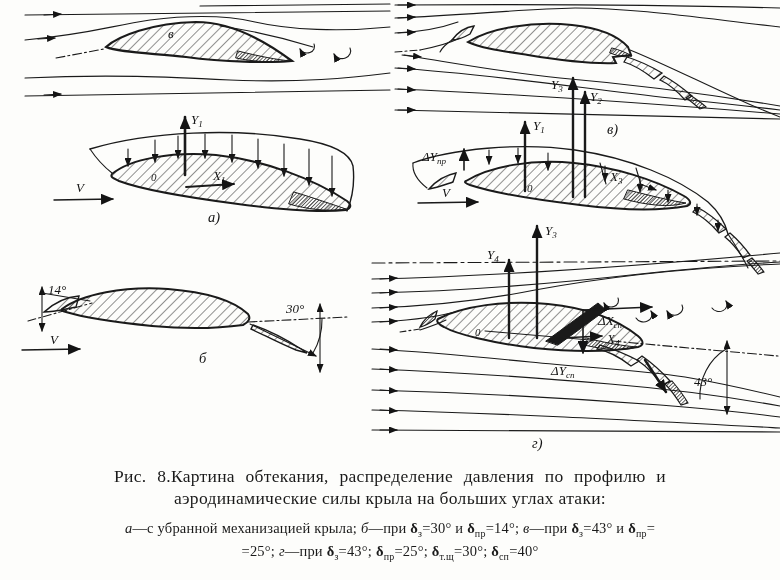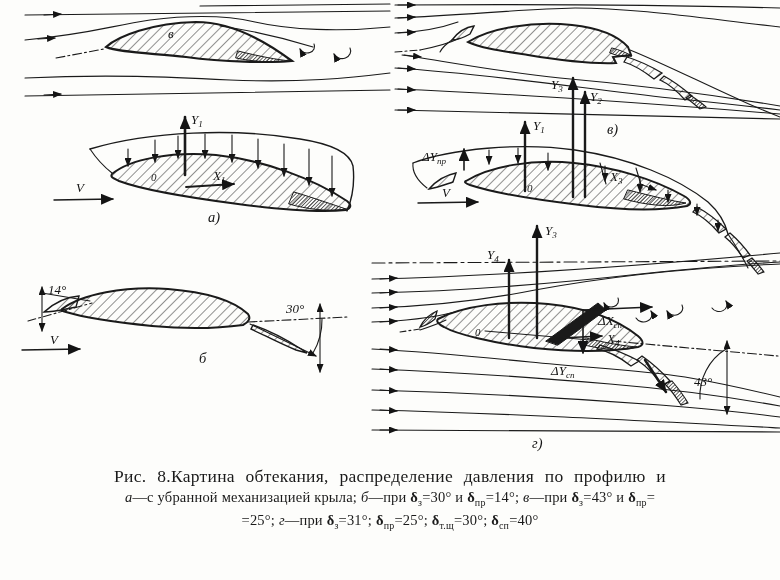--- a/index.html
+++ b/index.html
@@ -9,21 +9,21 @@
   }
   .page{position:relative;width:780px;height:580px;}
   svg text{fill:#141414;}
   .lbl{font-family:"Liberation Serif","DejaVu Serif",serif;font-style:italic;font-size:13px;}
   .lbl-sm{font-family:"Liberation Serif","DejaVu Serif",serif;font-style:italic;font-size:11px;}
   .panel-letter{font-family:"Liberation Serif","DejaVu Serif",serif;font-style:italic;font-size:14.5px;}
   .caption{position:absolute;left:0;top:466px;width:780px;text-align:center;}
   .cap-line1{font-size:17.5px;word-spacing:6px;letter-spacing:.3px;}
   .cap-line1 .fig-no{margin-right:0;}
   .cap-line2{font-size:17.5px;letter-spacing:.3px;margin-top:1px;}
-  .legend{font-size:14.5px;letter-spacing:.2px;line-height:1.45;}
+  .legend{margin-top:9px;font-size:14.5px;letter-spacing:.2px;line-height:1.45;}
   .legend sub{font-size:10px;}
   .it{font-style:italic;}
   .bd{font-weight:700;}
 </style>
 </head>
 <body>
 
 <div class="page">
 <svg width="780" height="462" viewBox="0 0 780 462">
   <defs>
@@ -224,18 +224,19 @@
     <text class="lbl-sm" x="475" y="336">0</text>
     <text class="lbl" x="694" y="386">43°</text>
     <text class="panel-letter" x="532" y="448">г)</text>
   </g>
 </svg>
 
 <div class="caption">
   <div class="cap-line1">
     <span class="fig-no">Рис. 8.</span><span>Картина обтекания, распределение давления по профилю и</span>
   </div>
+  <div class="cap-line2">аэродинамические силы крыла на больших углах атаки:</div>
   <div class="legend">
     <div><span class="it">а</span><span>—с убранной механизацией крыла; </span><span class="it">б</span><span>—при </span><span class="bd">δ</span><sub>з</sub><span>=30° и </span><span class="bd">δ</span><sub>пр</sub><span>=14°; </span><span class="it">в</span><span>—при </span><span class="bd">δ</span><sub>з</sub><span>=43° и </span><span class="bd">δ</span><sub>пр</sub><span>=</span></div>
-    <div><span>=25°; </span><span class="it">г</span><span>—при </span><span class="bd">δ</span><sub>з</sub><span>=31°; </span><span class="bd">δ</span><sub>пр</sub><span>=25°; </span><span class="bd">δ</span><sub>т.щ</sub><span>=30°; </span><span class="bd">δ</span><sub>сп</sub><span>=40°</span></div>
+    <div><span>=25°; </span><span class="it">г</span><span>—при </span><span class="bd">δ</span><sub>з</sub><span>=43°; </span><span class="bd">δ</span><sub>пр</sub><span>=25°; </span><span class="bd">δ</span><sub>т.щ</sub><span>=30°; </span><span class="bd">δ</span><sub>сп</sub><span>=40°</span></div>
   </div>
 </div>
 </div>
 
 </body></html>

